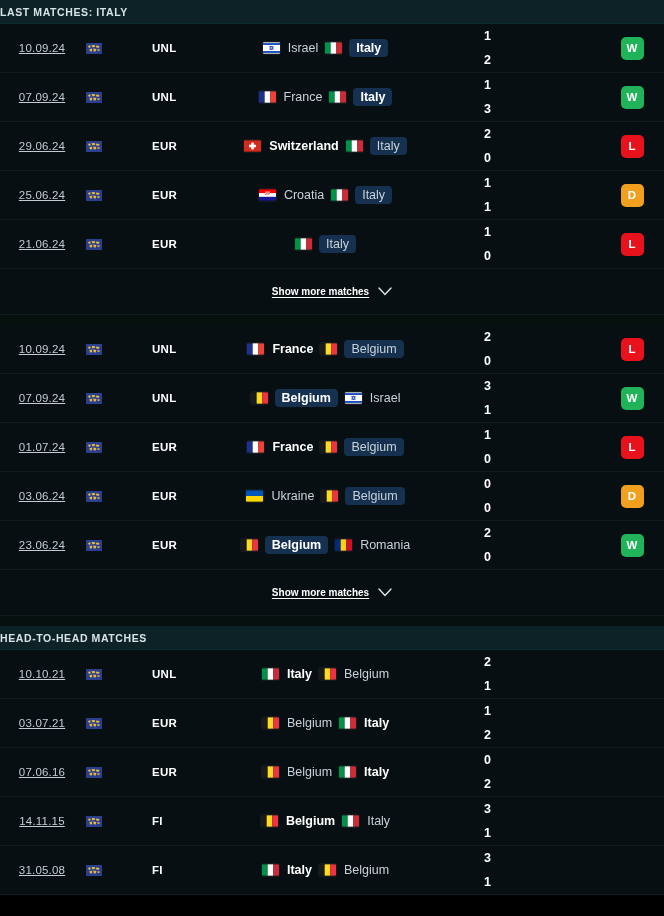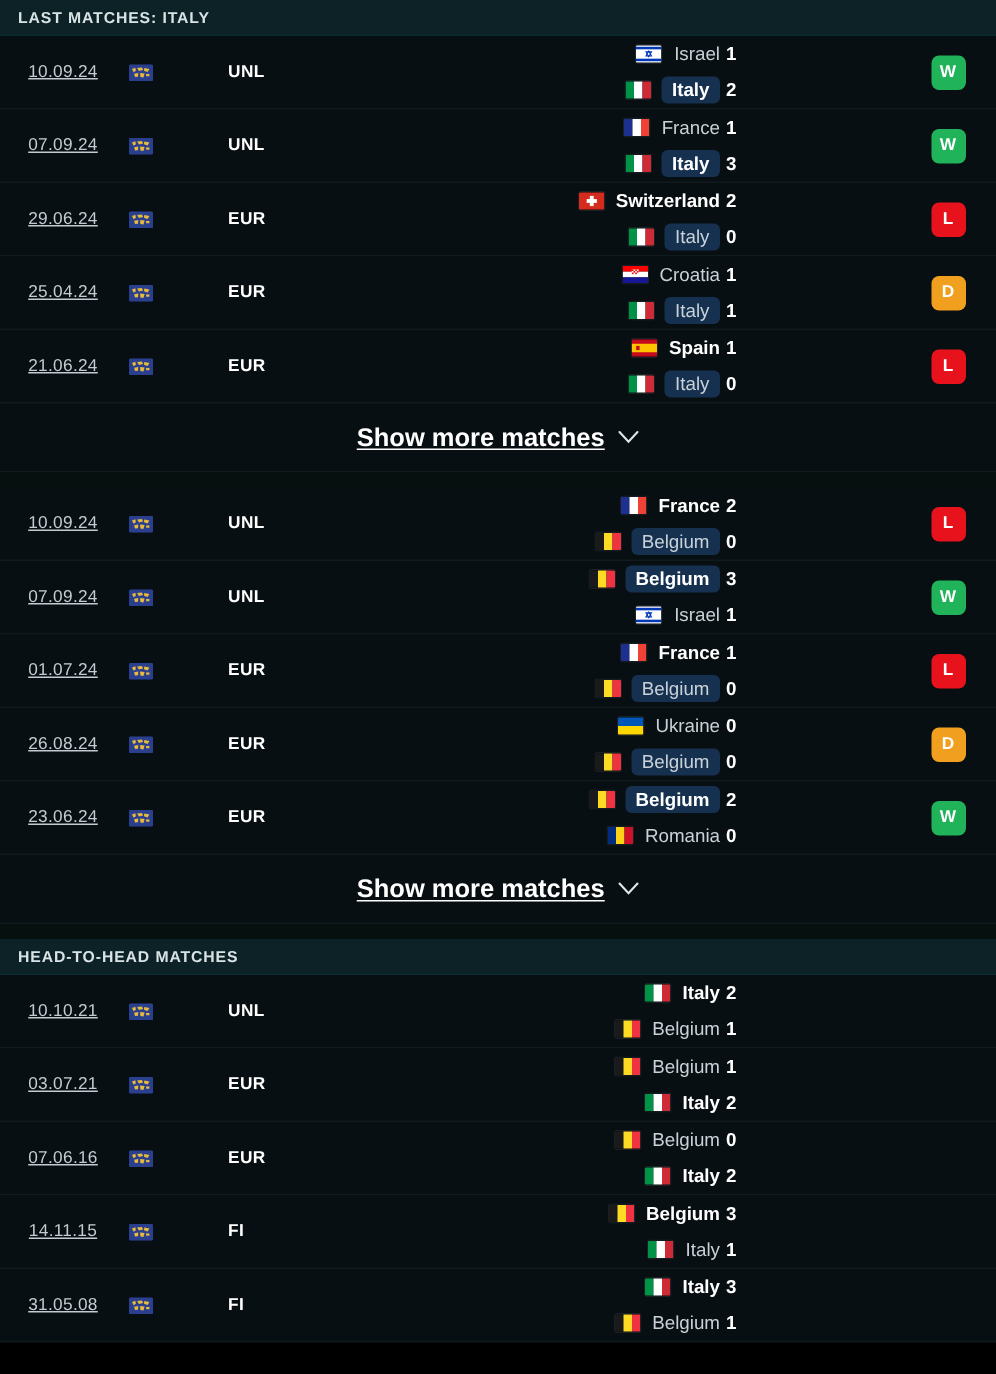--- a/index.html
+++ b/index.html
@@ -10,21 +10,20 @@
     -webkit-font-smoothing:antialiased;
   }
   .page { width:664px; background:#06100f; }
 
   
   .section-header{
     height:24px;
     background:#0c2226;
     display:flex;
     align-items:center;
-    padding-left:12px;
     border-bottom:1px solid #0a2b30;
   }
   .section-header .title{
     font-size:10.5px;
     font-weight:bold;
     letter-spacing:0.6px;
     color:#d9e3e6;
     text-transform:uppercase;
   }
 
@@ -71,26 +70,25 @@
     font-size:11.5px;
     font-weight:bold;
     color:#ffffff;
     letter-spacing:0.3px;
     margin-left:43px;
   }
 
   .col-teams{
     flex:1 1 auto;
     display:flex;
-    flex-direction:column;
+    flex-direction:row;
     justify-content:center;
     gap:7px;
     padding-left:9px;
     min-width:0;
-    align-items:flex-end;
   }
   .team-line{
     display:flex;
     align-items:center;
     gap:8px;
     height:17px;
   }
   .flag{
     width:17px; height:12px;
     flex:0 0 17px;
@@ -159,21 +157,21 @@
   .show-more-wrap{
     height:46px;
     background:#080f12;
     display:flex;
     align-items:center;
     justify-content:center;
     gap:9px;
     border-bottom:1px solid #111b1e;
   }
   .show-more-text{
-    font-size:17px;
+    font-size:10px;
     font-weight:bold;
     color:#ffffff;
     text-decoration:underline;
     text-underline-offset:2px;
   }
   .chev{ display:block; }
 
   .spacer{ height:10px; background:#06100f; }
 </style>
 </head>
@@ -319,21 +317,21 @@
           </div>
           <div class="col-scores">
             <div class="score">2</div>
             <div class="score">0</div>
           </div>
           <div class="col-result">
             <span class="badge L">L</span>
           </div>
         </div>
         <div class="match-row">
-          <div class="col-date">25.04.24</div>
+          <div class="col-date">25.06.24</div>
           <div class="col-comp">
             <span class="comp-icon">
               <svg width="16" height="11" viewBox="0 0 16 11">
                 <rect width="16" height="11" fill="#2b3f8f"></rect>
                 <path d="M2 3 L4.2 2.2 L4.6 4.1 L3.1 5.2 Z" fill="#e8bb3c"></path>
                 <path d="M5.4 2.3 L8.6 2.0 L9.4 3.6 L6.6 4.4 Z" fill="#e8bb3c"></path>
                 <path d="M10.2 2.4 L13.6 3.0 L12.4 5.0 L10.0 4.2 Z" fill="#e8bb3c"></path>
                 <path d="M3.4 6.2 L6.2 5.6 L6.0 8.2 L4.0 8.4 Z" fill="#e8bb3c"></path>
                 <path d="M7.4 5.6 L10.4 6.0 L9.6 8.6 L7.6 8.3 Z" fill="#e8bb3c"></path>
                 <rect x="11.4" y="6.3" width="2.2" height="1.5" fill="#e8bb3c"></rect>
@@ -388,30 +386,20 @@
                 <path d="M5.4 2.3 L8.6 2.0 L9.4 3.6 L6.6 4.4 Z" fill="#e8bb3c"></path>
                 <path d="M10.2 2.4 L13.6 3.0 L12.4 5.0 L10.0 4.2 Z" fill="#e8bb3c"></path>
                 <path d="M3.4 6.2 L6.2 5.6 L6.0 8.2 L4.0 8.4 Z" fill="#e8bb3c"></path>
                 <path d="M7.4 5.6 L10.4 6.0 L9.6 8.6 L7.6 8.3 Z" fill="#e8bb3c"></path>
                 <rect x="11.4" y="6.3" width="2.2" height="1.5" fill="#e8bb3c"></rect>
               </svg>
             </span>
             <span class="comp-code">EUR</span>
           </div>
           <div class="col-teams">
-            <div class="team-line">
-              <span class="flag">
-                <svg width="17" height="12" viewBox="0 0 12 8">
-                  <rect width="12" height="8" fill="#c60b1e"></rect>
-                  <rect y="2" width="12" height="4" fill="#ffc400"></rect>
-                  <rect x="2.2" y="3" width="1.6" height="2" fill="#c60b1e"></rect>
-                </svg>
-              </span>
-              <span class="team-name winner">Spain</span>
-            </div>
             <div class="team-line">
               <span class="flag">
                 <svg width="17" height="12" viewBox="0 0 3 2">
                   <rect x="0" y="0" width="1" height="2" fill="#009246"></rect>
                   <rect x="1" y="0" width="1" height="2" fill="#ffffff"></rect>
                   <rect x="2" y="0" width="1" height="2" fill="#ce2b37"></rect>
                 </svg>
               </span>
               <span class="team-name highlight">Italy</span>
             </div>
@@ -571,21 +559,21 @@
           </div>
           <div class="col-scores">
             <div class="score">1</div>
             <div class="score">0</div>
           </div>
           <div class="col-result">
             <span class="badge L">L</span>
           </div>
         </div>
         <div class="match-row">
-          <div class="col-date">26.08.24</div>
+          <div class="col-date">03.06.24</div>
           <div class="col-comp">
             <span class="comp-icon">
               <svg width="16" height="11" viewBox="0 0 16 11">
                 <rect width="16" height="11" fill="#2b3f8f"></rect>
                 <path d="M2 3 L4.2 2.2 L4.6 4.1 L3.1 5.2 Z" fill="#e8bb3c"></path>
                 <path d="M5.4 2.3 L8.6 2.0 L9.4 3.6 L6.6 4.4 Z" fill="#e8bb3c"></path>
                 <path d="M10.2 2.4 L13.6 3.0 L12.4 5.0 L10.0 4.2 Z" fill="#e8bb3c"></path>
                 <path d="M3.4 6.2 L6.2 5.6 L6.0 8.2 L4.0 8.4 Z" fill="#e8bb3c"></path>
                 <path d="M7.4 5.6 L10.4 6.0 L9.6 8.6 L7.6 8.3 Z" fill="#e8bb3c"></path>
                 <rect x="11.4" y="6.3" width="2.2" height="1.5" fill="#e8bb3c"></rect>

